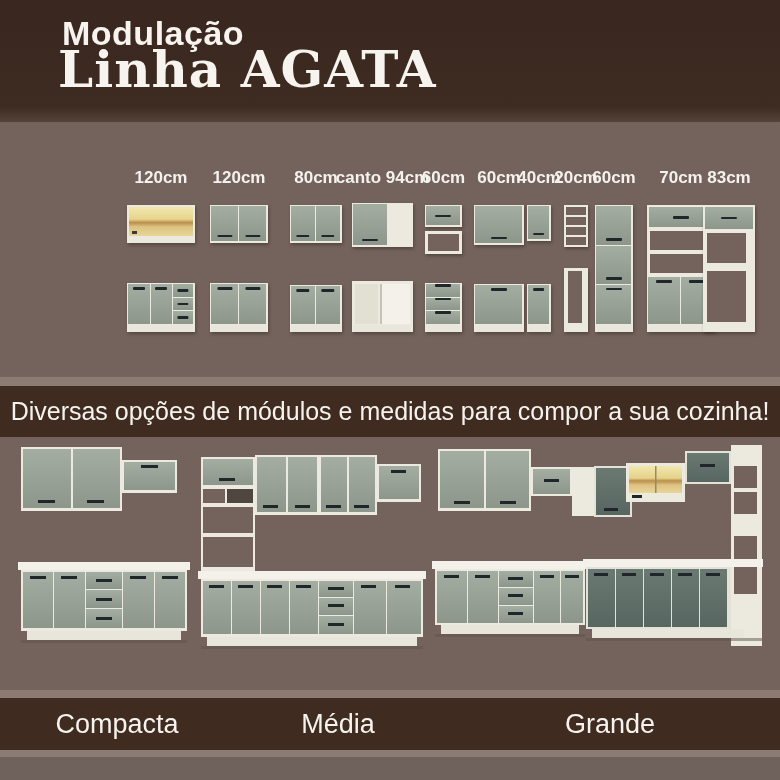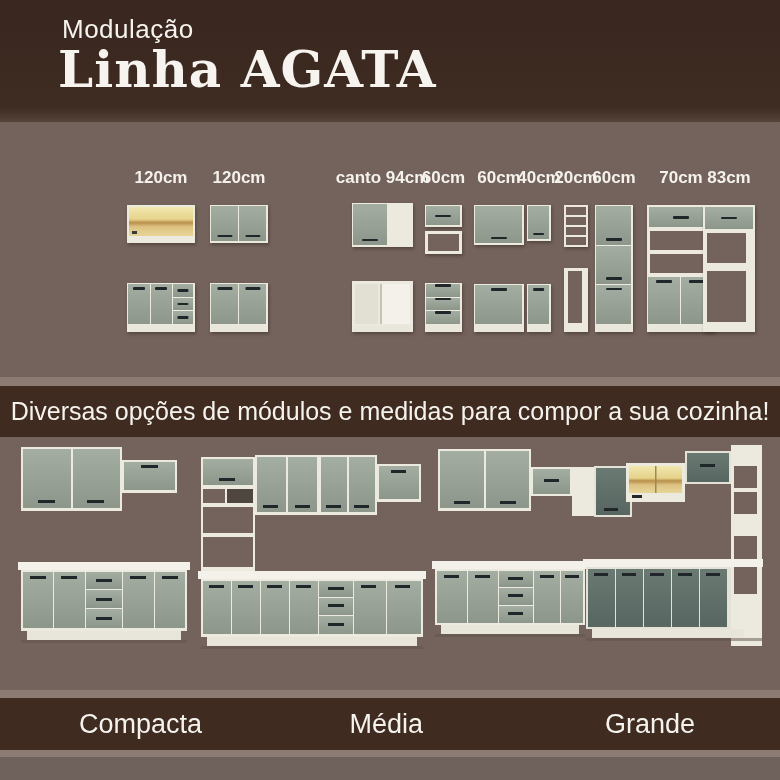--- a/index.html
+++ b/index.html
@@ -2,21 +2,21 @@
 <html><head>
 <meta charset="utf-8">
 <style>
   html,body{margin:0;padding:0;background:#4a3a31;}
   .page{position:relative;width:780px;height:780px;overflow:hidden;
         background:#74635C;font-family:"Liberation Sans",sans-serif;}
 
   
   .header{position:absolute;top:0;left:0;right:0;height:122px;
           background:linear-gradient(180deg,#392720 0%,#3E2B21 88%,#55433A 100%);}
-  .subtitle{position:absolute;left:62px;top:14px;font-size:26px;font-weight:normal;
+  .subtitle{position:absolute;left:62px;top:14px;font-size:34px;font-weight:bold;
             color:#F7F4EF;letter-spacing:.5px;}
   .title{position:absolute;left:58px;top:40px;font-family:"DejaVu Serif",serif;
          font-weight:bold;font-size:50px;color:#F7F4EF;letter-spacing:1px;}
 
   
   .modules{position:absolute;top:122px;left:0;right:0;height:255px;}
   .module{position:absolute;top:0;height:100%;}
   .mlabel{position:absolute;top:46px;left:50%;transform:translateX(-50%);
           font-size:17px;font-weight:bold;color:#F5F2ED;white-space:nowrap;}
   .u{position:absolute;left:0;right:0;}
@@ -38,21 +38,21 @@
   .glasswin{position:absolute;top:2px;left:2px;right:2px;bottom:7px;
     background:linear-gradient(180deg,#F1E7AE 0%,#E8D48C 42%,#B98F4C 54%,#DCC282 68%,#E8D599 100%);}
   .glasshandle{position:absolute;left:5px;bottom:9px;width:5px;height:3px;background:#3A3A35;}
 
   
   .strip{position:absolute;left:0;right:0;background:#8B7B72;}
   .band{position:absolute;left:0;right:0;background:#3F2B20;color:#F6F3EE;text-align:center;}
   .band-mid{top:386px;height:51px;line-height:51px;font-size:25px;}
   .band-bottom{top:698px;height:52px;}
   .klabel{position:absolute;top:0;height:48px;line-height:52px;width:170px;
-          text-align:right;font-size:27px;color:#F6F3EE;}
+          text-align:center;font-size:27px;color:#F6F3EE;}
   .footer-rest{position:absolute;top:757px;left:0;right:0;height:23px;background:#6F625C;}
 
   
   .kitchens{position:absolute;top:437px;left:0;right:0;height:253px;}
   .kitchen-svg{position:absolute;}
 </style>
 </head>
 <body>
 
 <div class="page">
@@ -95,20 +95,36 @@
       </div>
       <div class="u carc base" style="top:161px;height:49px">
         <div class="doors">
             <div class="d ht"></div>
             <div class="d ht"></div>
           </div>
         <div class="plinth"></div>
       </div>
     </div>
 
+    <div class="module" style="left:290px;width:52px">
+      <div class="mlabel">80cm</div>
+      <div class="u carc" style="top:83px;height:38px">
+        <div class="doors">
+            <div class="d hb"></div>
+            <div class="d hb"></div>
+          </div>
+      </div>
+      <div class="u carc base" style="top:163px;height:47px">
+        <div class="doors">
+            <div class="d ht"></div>
+            <div class="d ht"></div>
+          </div>
+        <div class="plinth"></div>
+      </div>
+    </div>
 
     <div class="module" style="left:352px;width:61px">
       <div class="mlabel">canto 94cm</div>
       <div class="u carc" style="top:81px;height:44px">
         <div class="d hb" style="position:absolute;top:1px;left:1px;bottom:2px;width:55%;"></div>
       </div>
       <div class="u carc base" style="top:159px;height:51px">
         <div style="position:absolute;top:3px;right:3px;bottom:8px;left:46%;background:#F3F1E9;box-shadow:inset 2px 0 0 #C6C2B4;"></div>
         <div style="position:absolute;top:3px;left:3px;bottom:8px;width:38%;background:#E2DFD3;"></div>
         <div class="plinth"></div>

